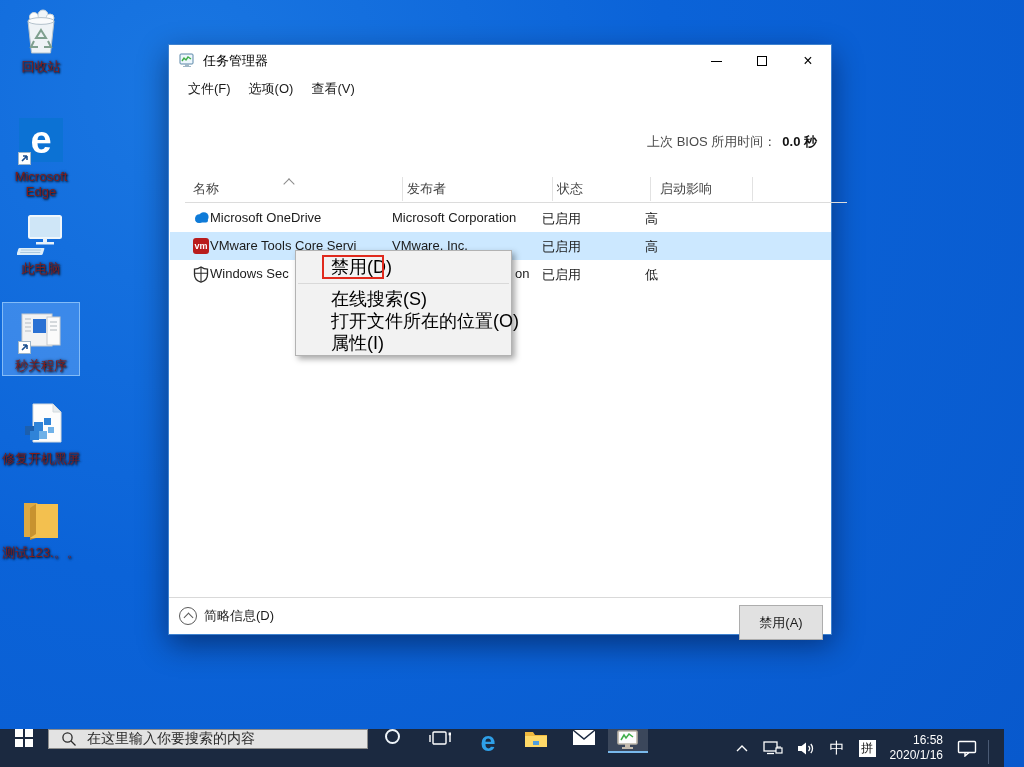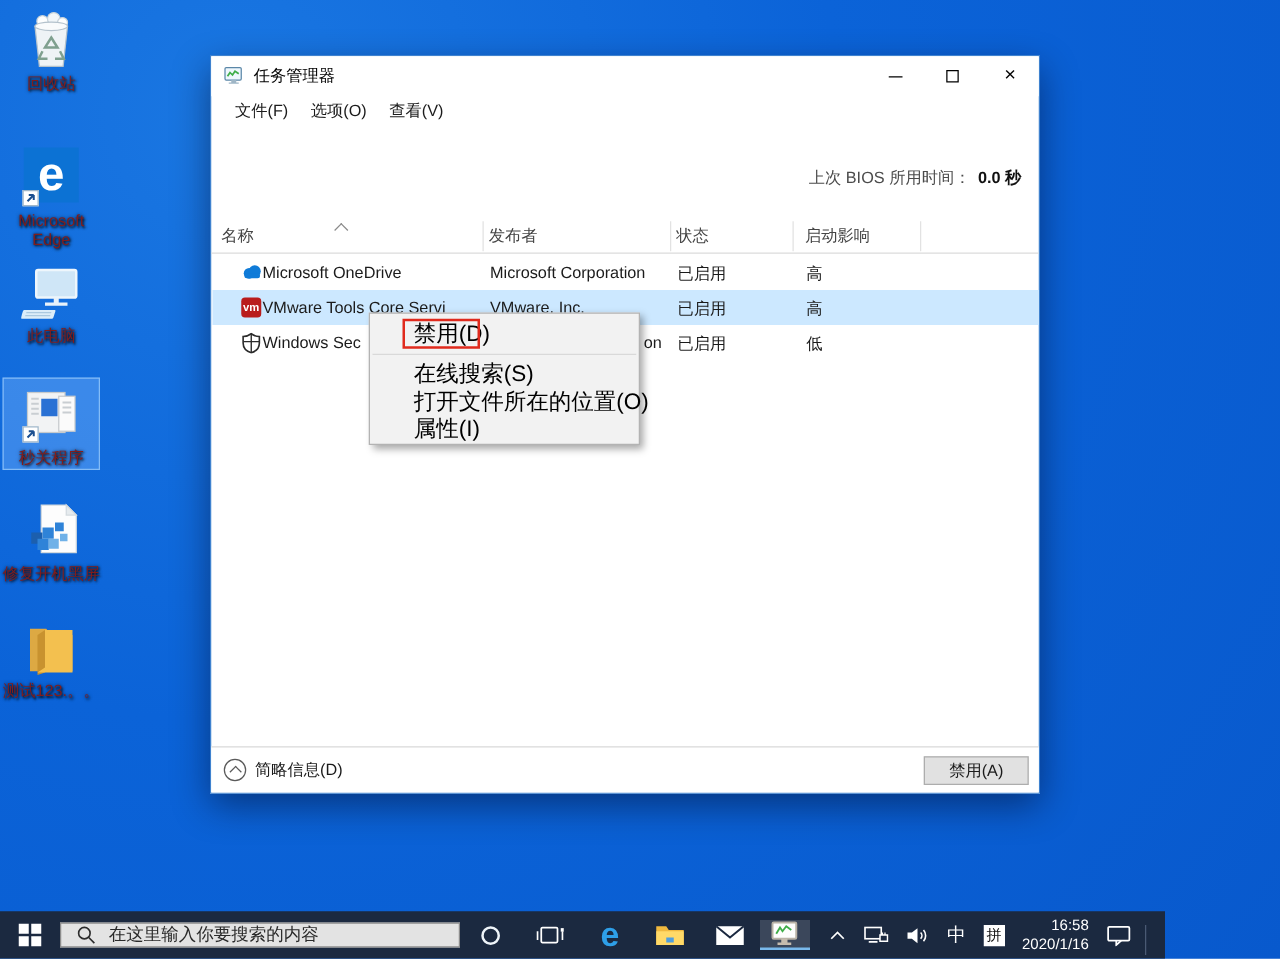--- a/index.html
+++ b/index.html
@@ -36,21 +36,21 @@
   .tm-tabs { height:25px; display:flex; align-items:flex-end; padding-left:4px;
     border-bottom:1px solid #d9d9d9; background:#fff; }
   .tab { background:#f0f0f0; border:1px solid #d9d9d9; border-bottom:none;
     padding:3px 9px 4px; margin-right:-1px; position:relative; }
   .tab.active { background:#fff; padding:5px 11px 5px; z-index:2; margin-bottom:-1px;
     border-bottom:1px solid #fff; }
   .bios { position:absolute; right:14px; top:88px; color:#4b4b4b; }
   .bios b { color:#111; margin-left:6px; }
 
   
-  .thead { position:absolute; left:0; top:130px; width:662px; height:28px;
+  .thead { position:absolute; left:16px; top:130px; width:662px; height:28px;
     border-bottom:1px solid #dcdcdc; color:#454545; }
   .thead span { position:absolute; bottom:4px; }
   .col-div { position:absolute; top:2px; width:1px; height:24px; background:#e2e2e2; }
   .sort-caret { position:absolute; left:100px; top:2px; width:9px; height:9px; }
   .sort-caret:before { content:""; position:absolute; left:0; top:3px; width:7px; height:7px;
     border-left:1px solid #8a8a8a; border-top:1px solid #8a8a8a; transform:rotate(45deg); }
   .trow { position:absolute; left:1px; width:661px; height:28px; }
   .trow.selected { background:#cce8ff; }
   .trow .cell { position:absolute; top:6px; white-space:nowrap; }
   .trow .ric { position:absolute; left:23px; top:6px; width:16px; height:16px; }
@@ -59,37 +59,37 @@
     font-size:9px; font-weight:bold; text-align:center; line-height:16px; }
 
   
   .tm-footer { position:absolute; left:0; bottom:0; width:662px; height:37px;
     border-top:1px solid #d9d9d9; display:flex; align-items:center; background:#fff; }
   .chev-circle { width:18px; height:18px; border:1px solid #5a5a5a; border-radius:50%;
     margin-left:10px; position:relative; }
   .chev-circle:before { content:""; position:absolute; left:5px; top:6px; width:6px; height:6px;
     border-left:1px solid #5a5a5a; border-top:1px solid #5a5a5a; transform:rotate(45deg); }
   .footer-lbl { margin-left:7px; }
-  .disable-btn { position:absolute; right:8px; top:7px; width:84px; height:23px;
+  .disable-btn { position:absolute; right:8px; top:7px; width:84px; height:35px;
     background:#e1e1e1; border:1px solid #adadad; font-size:13px; color:#1b1b1b;
     font-family:inherit; }
 
   
   .ctx { position:absolute; left:295px; top:250px; width:217px; height:106px;
     background:#f2f2f2; border:1px solid #b3b3b3; box-shadow:3px 3px 6px rgba(0,0,0,.35);
     padding-top:3px; z-index:10; font-size:18px; }
   .ctx .item { height:22px; line-height:22px; padding-left:35px; white-space:nowrap; }
   .ctx .item.first { height:27px; line-height:26px; }
   .ctx .sep { height:1px; background:#d9d9d9; margin:2px 2px 4px 2px; }
   .red-box { position:absolute; left:26px; top:4px; width:62px; height:24px;
     border:2px solid #e02a1d; z-index:11; pointer-events:none; }
 
   
-  .taskbar { position:absolute; left:0; bottom:0; width:932px; height:38px;
-    background:#1b2940; display:flex; align-items:center; z-index:20; }
+  .taskbar { position:absolute; left:0; bottom:0; width:1004px; height:38px;
+    background:#1b2940; display:flex; align-items:flex-start; z-index:20; }
   .tb-btn { display:flex; align-items:center; justify-content:center; }
   .start { width:48px; }
   .winlogo { display:grid; grid-template-columns:8px 8px; grid-template-rows:8px 8px; gap:2px; }
   .winlogo i { background:#fff; }
   .tb-search { width:320px; background:#e3e3e3; border:1px solid #8c8c8c;
     display:flex; align-items:center; padding-left:12px; gap:10px; }
   .tb-search .ph { font-size:14px; color:#2a2a2a; }
   .tb-ico { width:48px; }
   .tb-ico.active-app { background:rgba(255,255,255,.14); border-bottom:2px solid #79b9ec; width:40px; }
   .cortana-ring { width:15px; height:15px; border:2px solid #eef4f9; border-radius:50%; }

